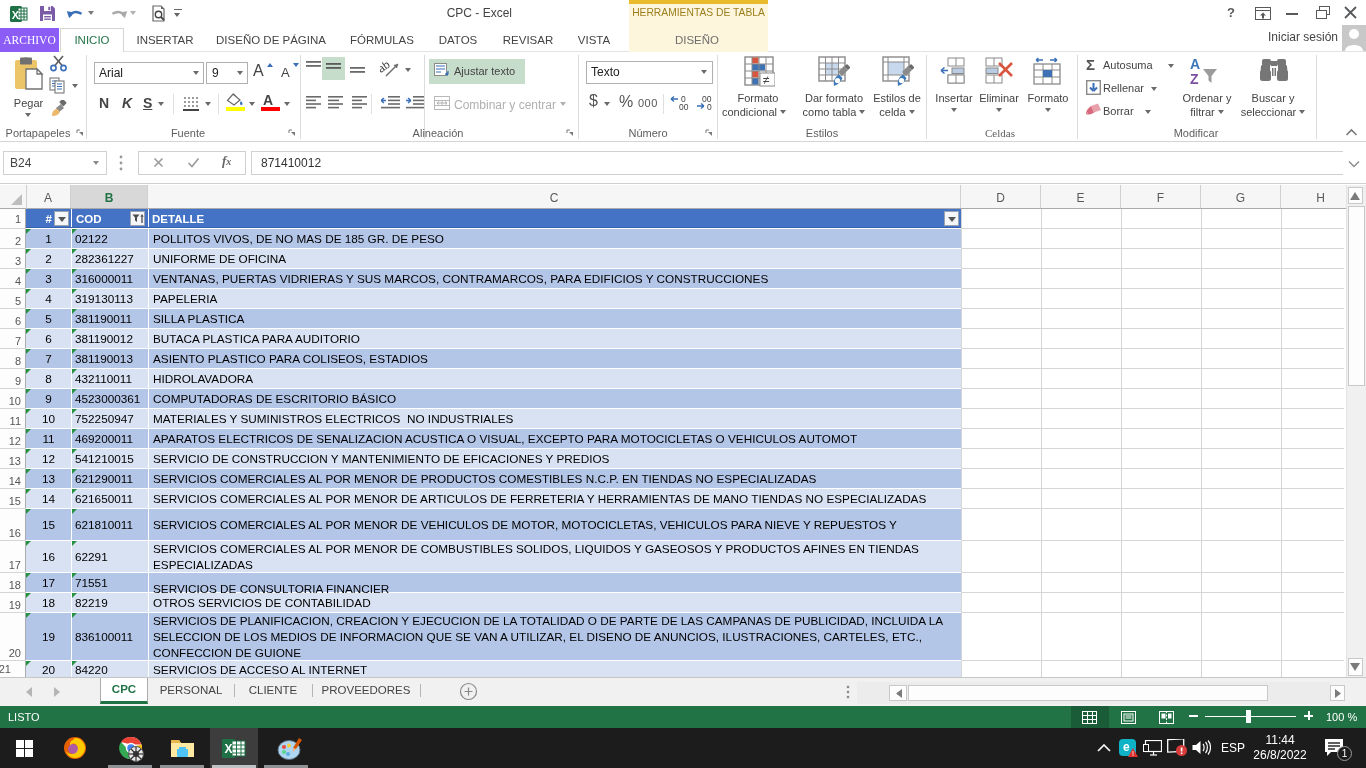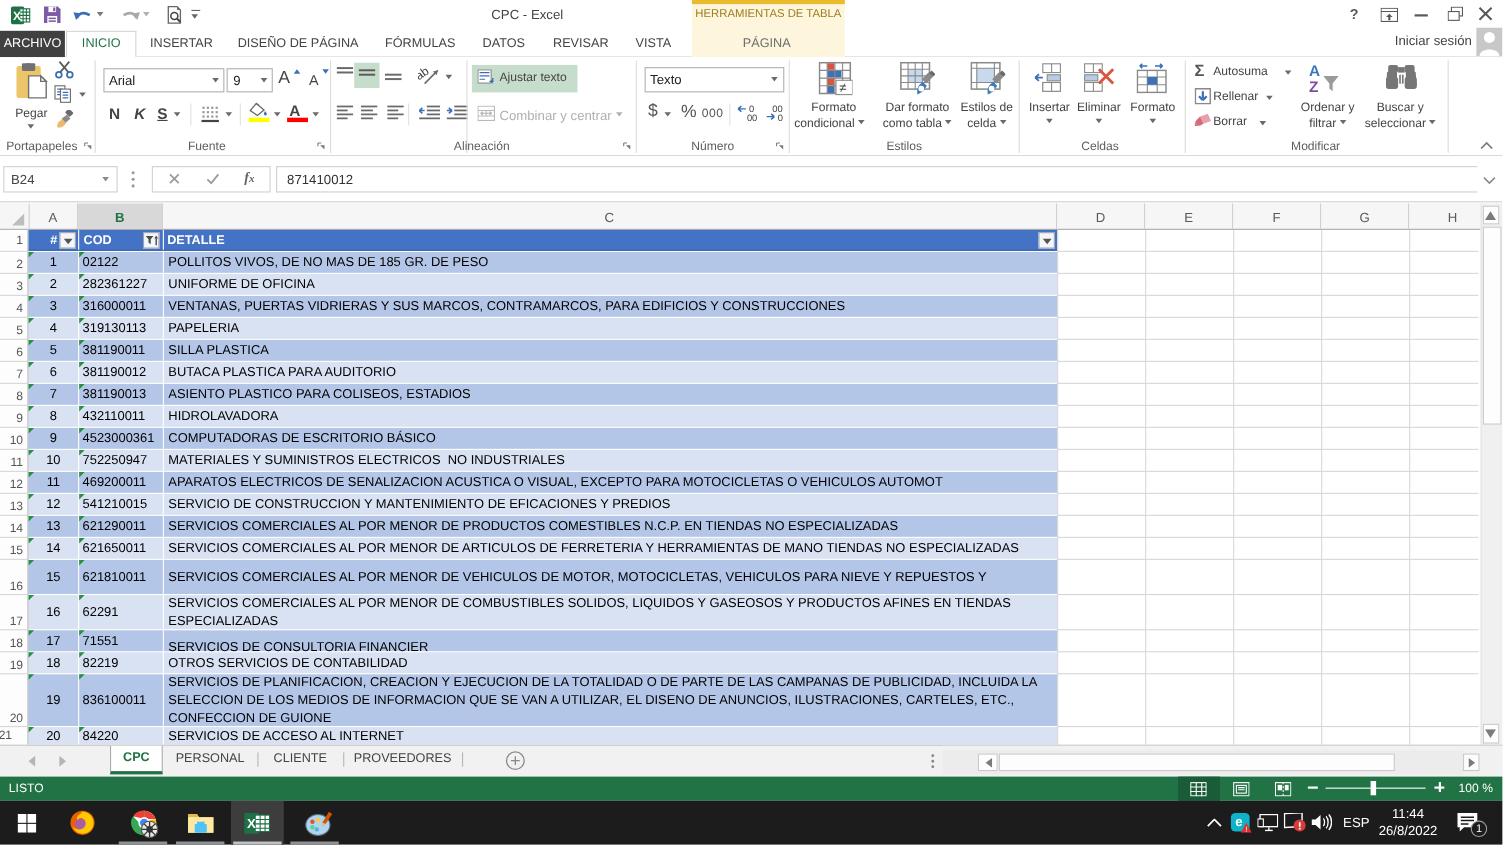--- a/index.html
+++ b/index.html
@@ -63,29 +63,29 @@
 <div class="ab" style="left:1286px;top:13px;width:12px;height:2px;background:#58595b;"></div>
 <svg class="ab" style="left:1316px;top:6px;" width="14" height="14" viewBox="0 0 14 14">
 <rect x="3.5" y="0.5" width="10" height="8" fill="#fff" stroke="#58595b"></rect>
 <rect x="0.5" y="4.5" width="10" height="8" fill="#fff" stroke="#58595b"></rect>
 </svg>
 <svg class="ab" style="left:1344px;top:6px;" width="13" height="13" viewBox="0 0 13 13">
 <path d="M1 1 L12 12 M12 1 L1 12" stroke="#58595b" stroke-width="1.8"></path>
 </svg>
 <div class="ab" style="left:0;top:28px;width:1366px;height:24px;background:#fff;border-bottom:1px solid #e3e3e3;"></div>
 <div class="ab" style="left:629px;top:28px;width:139px;height:24px;background:#fdf6dd;"></div>
-<div class="ab" style="left:0px;top:28px;width:59px;height:24px;background:#404040;color:#fff;font-size:11.5px;text-align:center;line-height:24px;">ARCHIVO</div>
+<div class="ab" style="left:0px;top:28px;width:59px;height:24px;background:#8b5cf6;color:#fff;font-size:11.5px;text-align:center;line-height:24px;font-family:Liberation Serif, serif;">ARCHIVO</div>
 <div class="ab" style="left:60px;top:28px;width:64px;height:25px;background:#fff;border:1px solid #d4d4d4;border-bottom:none;color:#217346;font-size:11.5px;text-align:center;line-height:23px;">INICIO</div>
 <div class="ab" style="left:165px;top:28px;height:24px;transform:translateX(-50%);color:#444;font-size:11.5px;line-height:24px;">INSERTAR</div>
 <div class="ab" style="left:271px;top:28px;height:24px;transform:translateX(-50%);color:#444;font-size:11.5px;line-height:24px;">DISEÑO DE PÁGINA</div>
 <div class="ab" style="left:382px;top:28px;height:24px;transform:translateX(-50%);color:#444;font-size:11.5px;line-height:24px;">FÓRMULAS</div>
 <div class="ab" style="left:458px;top:28px;height:24px;transform:translateX(-50%);color:#444;font-size:11.5px;line-height:24px;">DATOS</div>
 <div class="ab" style="left:528px;top:28px;height:24px;transform:translateX(-50%);color:#444;font-size:11.5px;line-height:24px;">REVISAR</div>
 <div class="ab" style="left:594px;top:28px;height:24px;transform:translateX(-50%);color:#444;font-size:11.5px;line-height:24px;">VISTA</div>
-<div class="ab" style="left:697px;top:28px;height:24px;transform:translateX(-50%);color:#6e6e6e;font-size:11.5px;line-height:24px;">PÁGINA</div>
+<div class="ab" style="left:697px;top:28px;height:24px;transform:translateX(-50%);color:#6e6e6e;font-size:11.5px;line-height:24px;">DISEÑO</div>
 <div class="ab" style="left:1268px;top:30px;font-size:12px;color:#444;">Iniciar sesión</div>
 <svg class="ab" style="left:1342px;top:25px;" width="24" height="26" viewBox="0 0 24 26">
 <rect width="24" height="26" fill="#c8c8c8"></rect>
 <circle cx="12" cy="9" r="5" fill="#fff"></circle>
 <path d="M3 26 C3 18 21 18 21 26 Z" fill="#fff"></path>
 </svg>
 <div class="ab" style="left:0;top:52px;width:1366px;height:90px;background:#fff;border-bottom:1px solid #d5d5d5;"></div>
 <div class="ab" style="left:61px;top:51px;width:62px;height:2px;background:#fff;"></div>
 <svg class="ab" style="left:13px;top:57px;" width="32" height="36" viewBox="0 0 32 36">
 <rect x="2" y="3" width="22" height="29" rx="2" fill="#ecc569"></rect>
@@ -370,21 +370,21 @@
       <line x1="1" y1="13" x2="27" y2="13"></line>
       <line x1="1" y1="20" x2="27" y2="20"></line>
       <line x1="10" y1="7" x2="10" y2="27"></line>
       <line x1="19" y1="7" x2="19" y2="27"></line>
     </g>
 <rect x="10" y="13" width="9" height="7" fill="#3f72b4"></rect>
 </svg>
 <div class="ab btn-lbl" style="left:1010px;top:92px;width:76px;text-align:center;">Formato</div>
 <div class="dd" style="left:1045px;top:108px;"></div>
 <div class="sep" style="left:1077px;"></div>
-<div class="glabel" style="left:962px;width:76px;">Celdas</div>
+<div class="glabel" style="left:962px;width:76px;font-family:Liberation Serif, serif;">Celdas</div>
 <div class="ab" style="left:1086px;top:56px;font-size:15px;font-weight:bold;color:#555;">Σ</div>
 <div class="ab btn-lbl" style="left:1103px;top:59px;">Autosuma</div>
 <div class="dd" style="left:1168px;top:64px;"></div>
 <svg class="ab" style="left:1086px;top:80px;" width="15" height="15" viewBox="0 0 15 15">
 <rect x="0.7" y="0.7" width="13.6" height="13.6" fill="#fff" stroke="#8a8a8a" stroke-width="1.4"></rect>
 <path d="M7.5 3 v6 M7.5 11 l-3.5 -3.5 M7.5 11 l3.5 -3.5" stroke="#3a6fb7" stroke-width="2" fill="none"></path>
 </svg>
 <div class="ab btn-lbl" style="left:1103px;top:82px;">Rellenar</div>
 <div class="dd" style="left:1151px;top:87px;"></div>
 <svg class="ab" style="left:1085px;top:103px;" width="17" height="15" viewBox="0 0 17 15">

